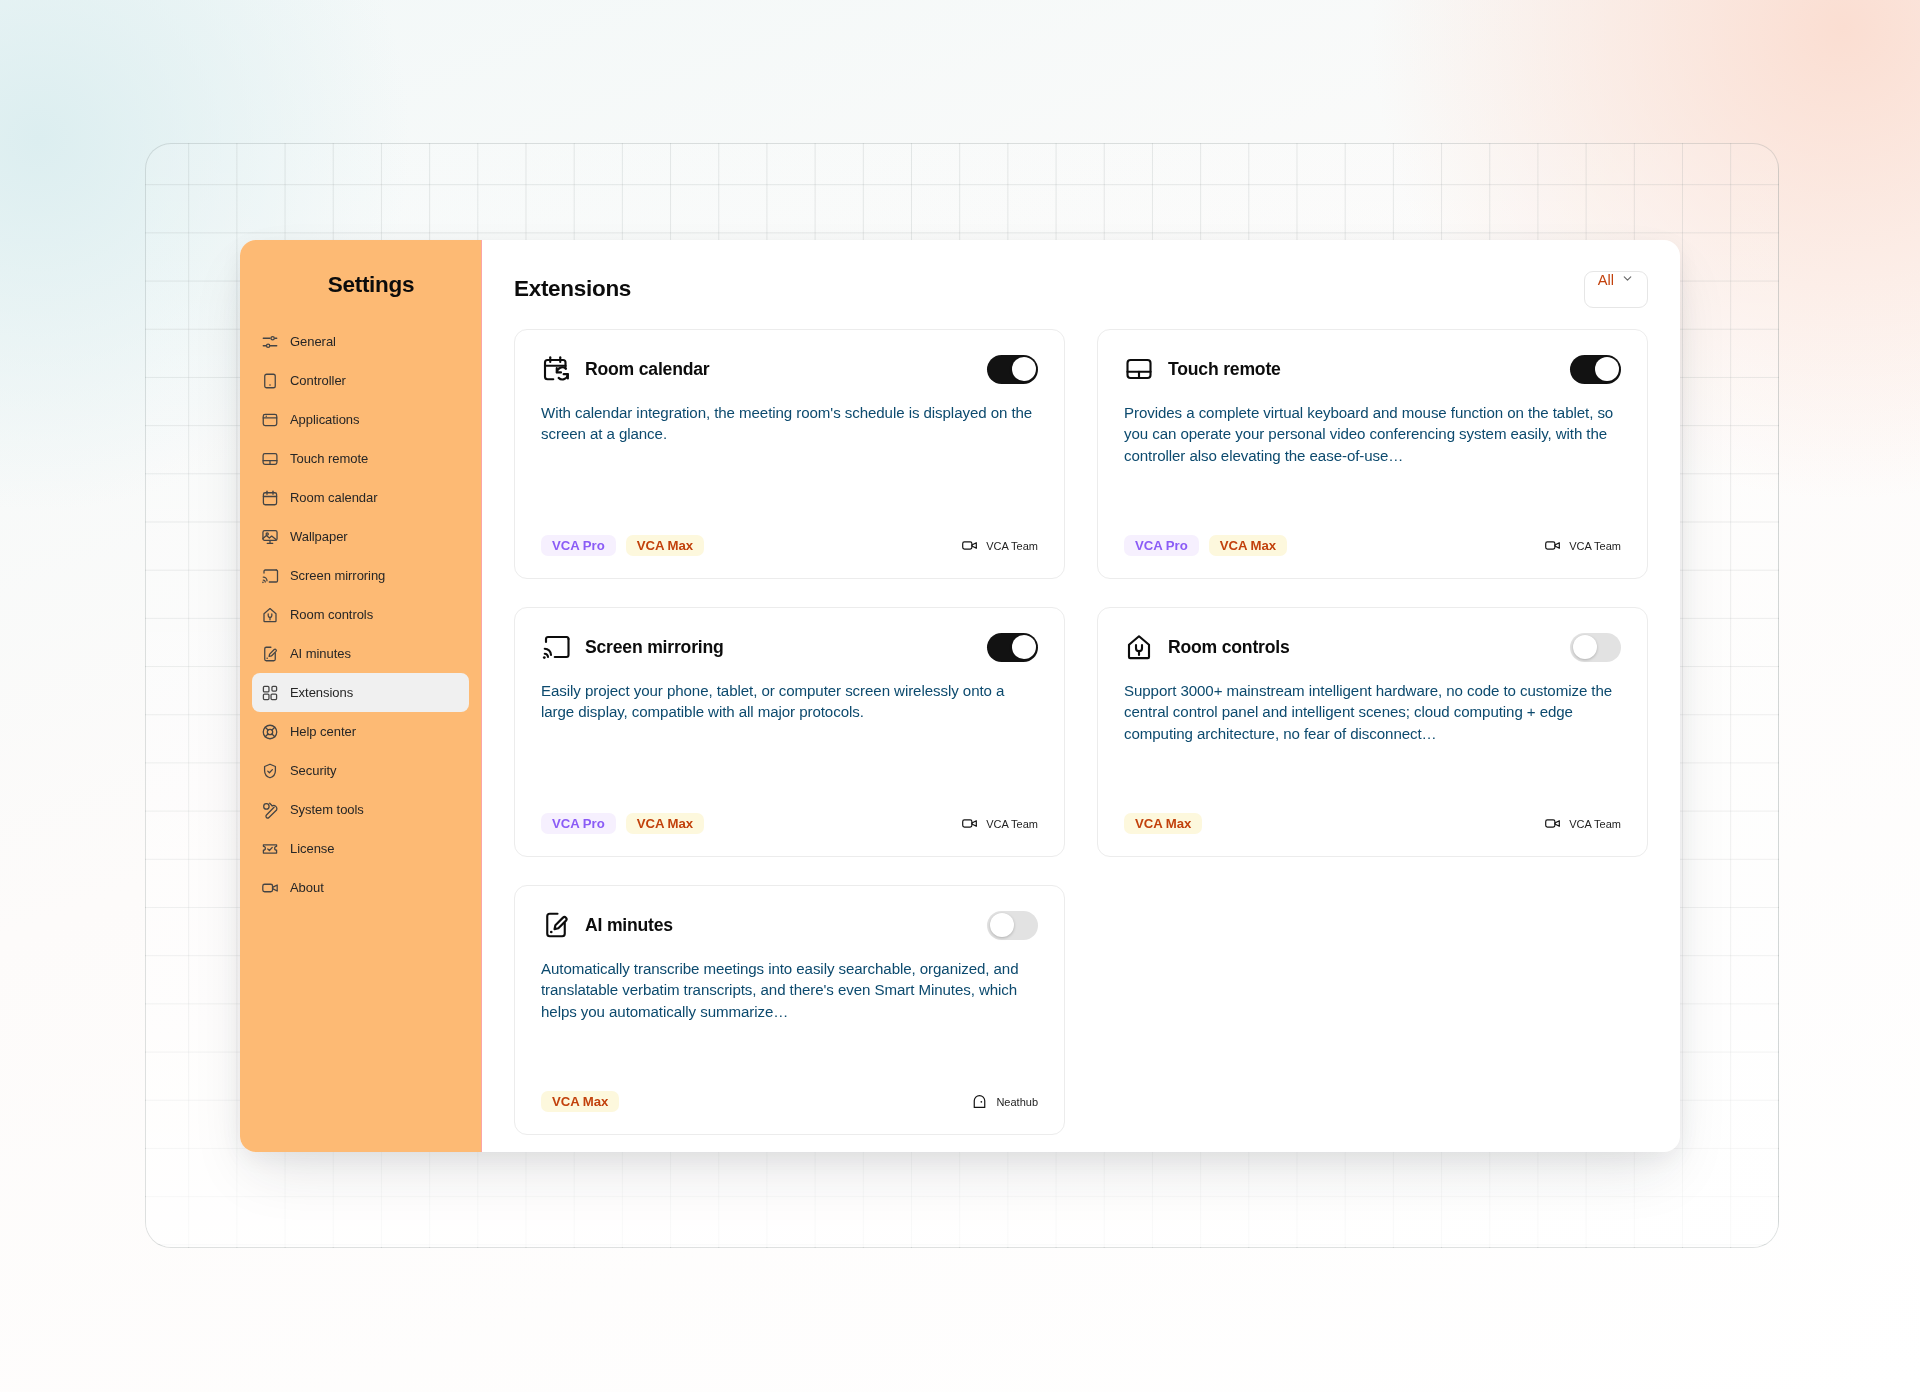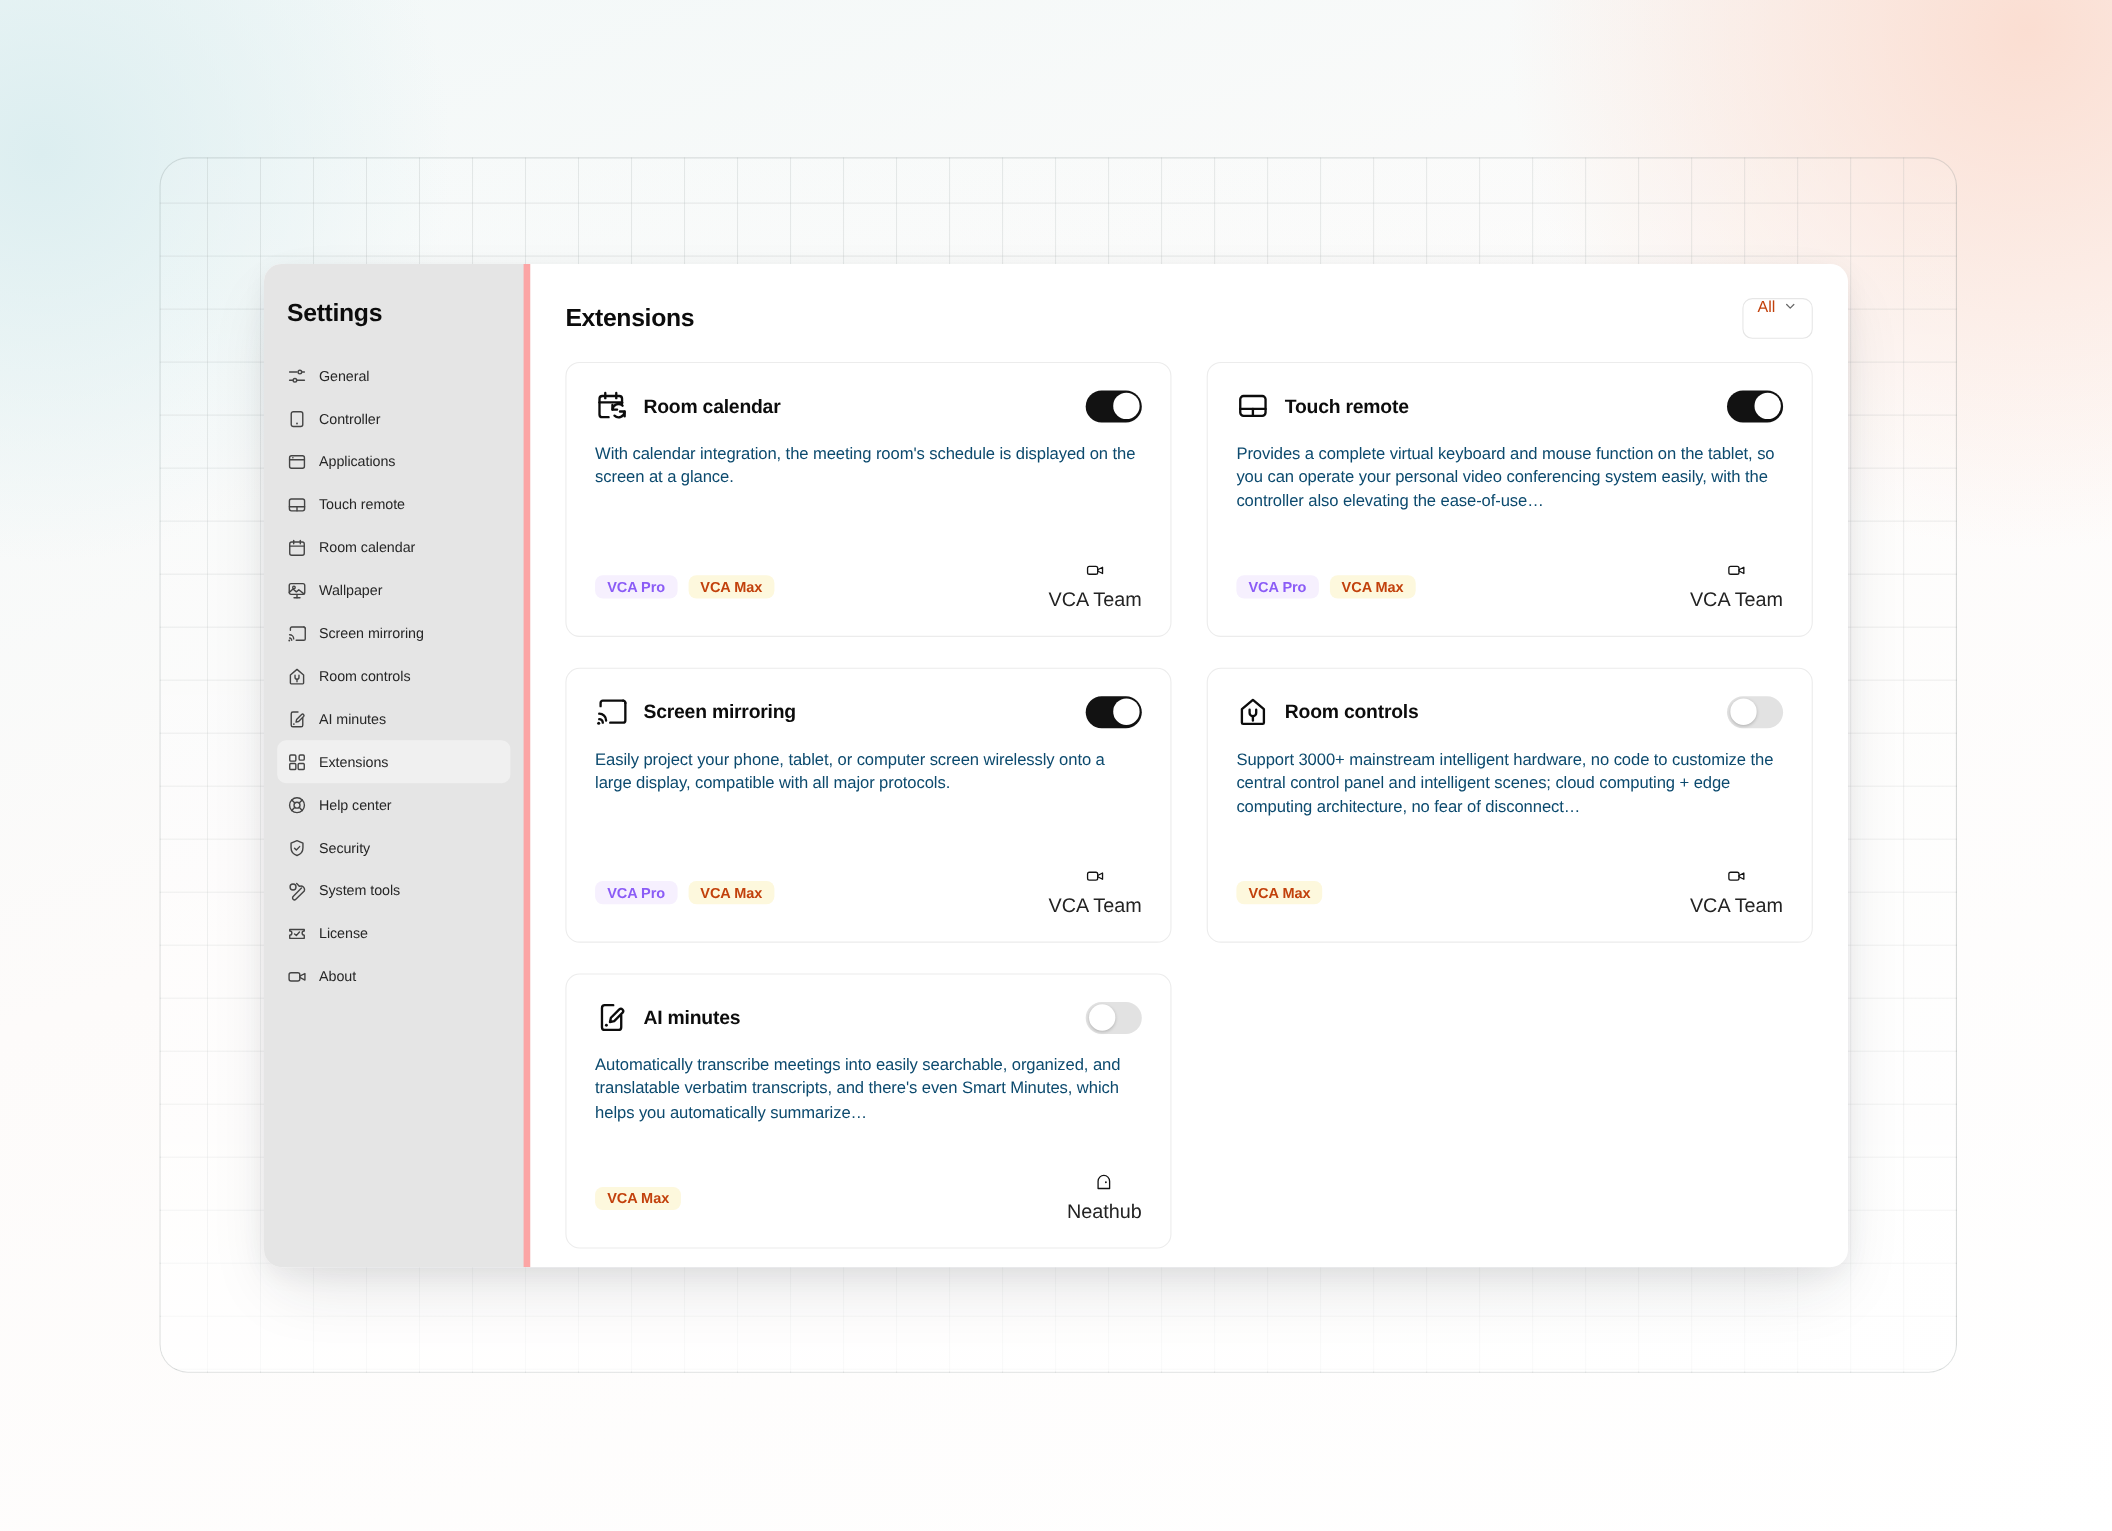--- a/index.html
+++ b/index.html
@@ -47,23 +47,24 @@
     border-radius: 16px;
     box-shadow: 0 26px 60px -12px rgba(30,40,50,.13), 0 6px 22px rgba(30,40,50,.06);
     display: flex;
     overflow: hidden;
   }
 
   
   #sidebar {
     width: 242px;
     flex: 0 0 242px;
-    background: #e5e5e5;
+    background: #fdba74;
     padding: 32px 0 0 0;
-    border-right: 6px solid #fca5a5;
+    border-right: 1px solid #fca5a5;
+    text-align: center;
   }
   #sidebar-title {
     font-size: 22.5px;
     font-weight: 700;
     letter-spacing: -0.3px;
     color: #0c0c0c;
     padding: 0 0 24px 21px;
   }
   .nav-list { list-style: none; padding: 0 12px; }
   .nav-item {
@@ -196,23 +197,22 @@
     padding: 3px 11px;
     border-radius: 7px;
     letter-spacing: -0.05px;
   }
   .badge.pro { background: #f6f0fe; color: #8b5cf6; }
   .badge.max { background: #fdf8dd; color: #c2410c; }
   .vendor {
     display: flex;
     align-items: center;
     gap: 8px;
-    font-size: 18px;
+    font-size: 11px;
     color: #232323;
-    flex-direction: column;
   }
   .vendor .v-ico { width: 17px; height: 17px; color: #141414; display:flex; }
   .vendor .v-ico svg { width: 17px; height: 17px; display:block; }
 </style>
 </head>
 <body>
 
 <div id="grid-frame"></div>
 
 <div id="app-window">

